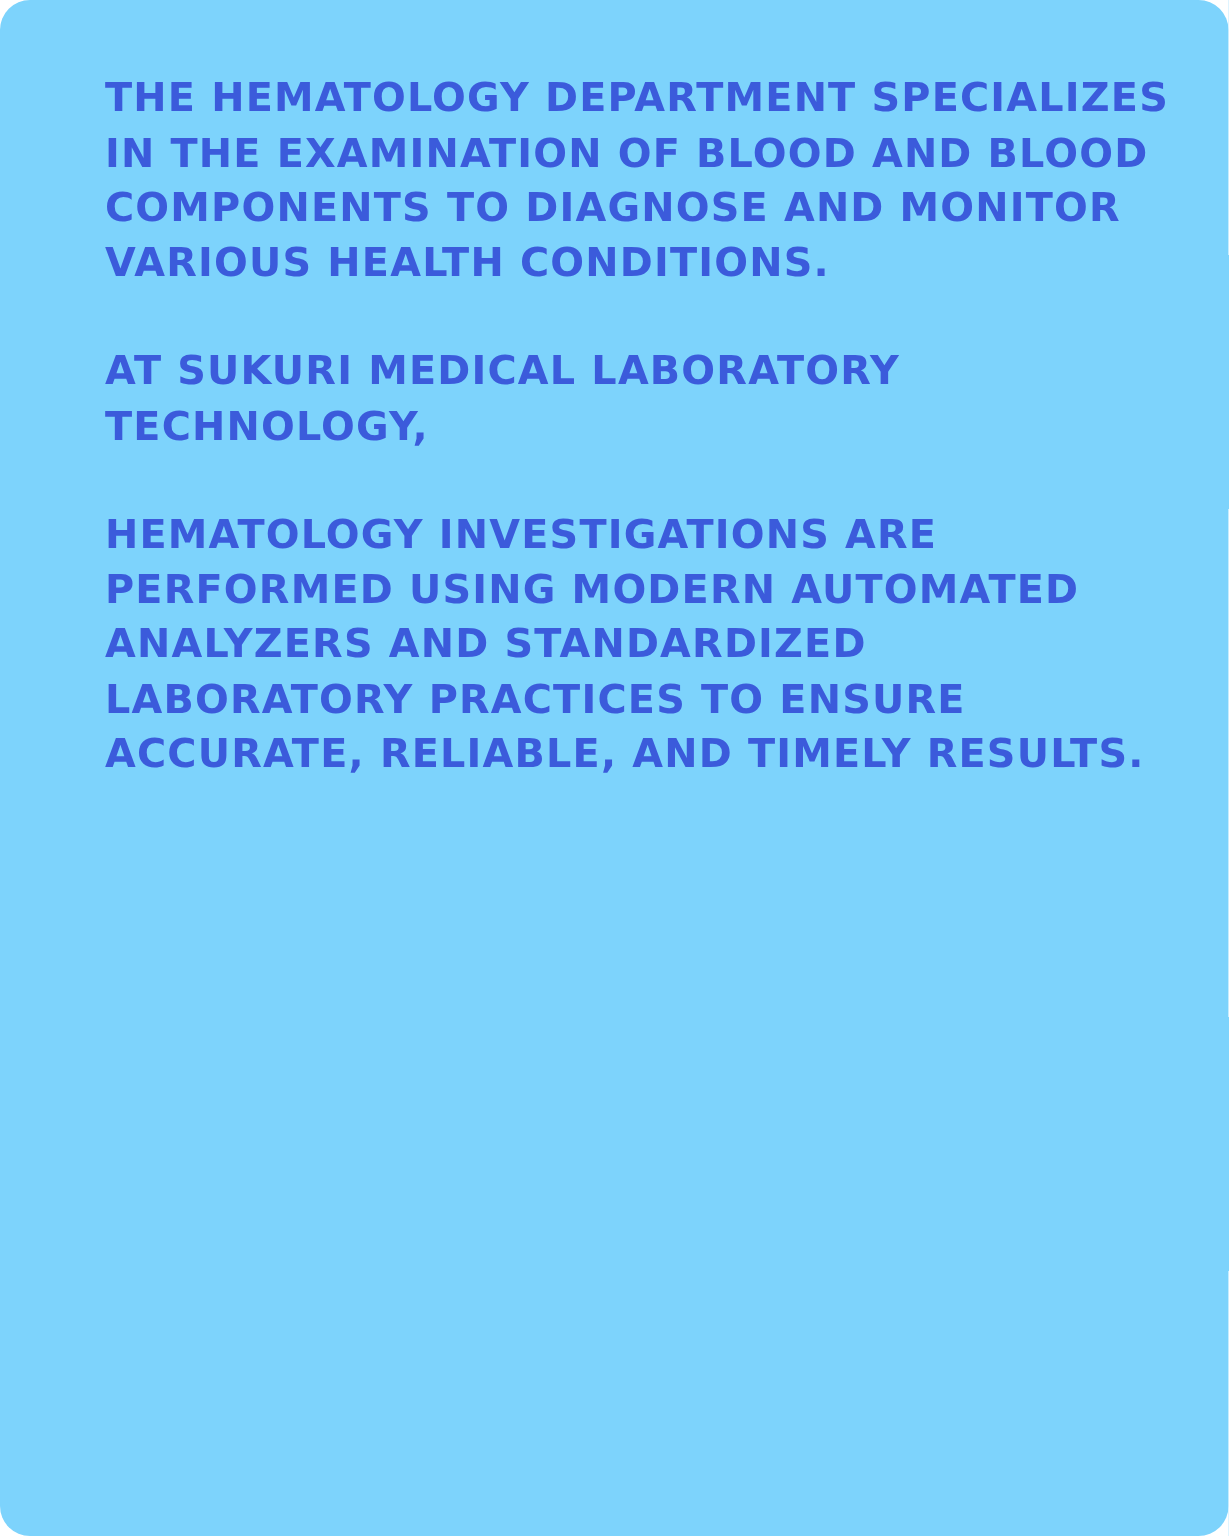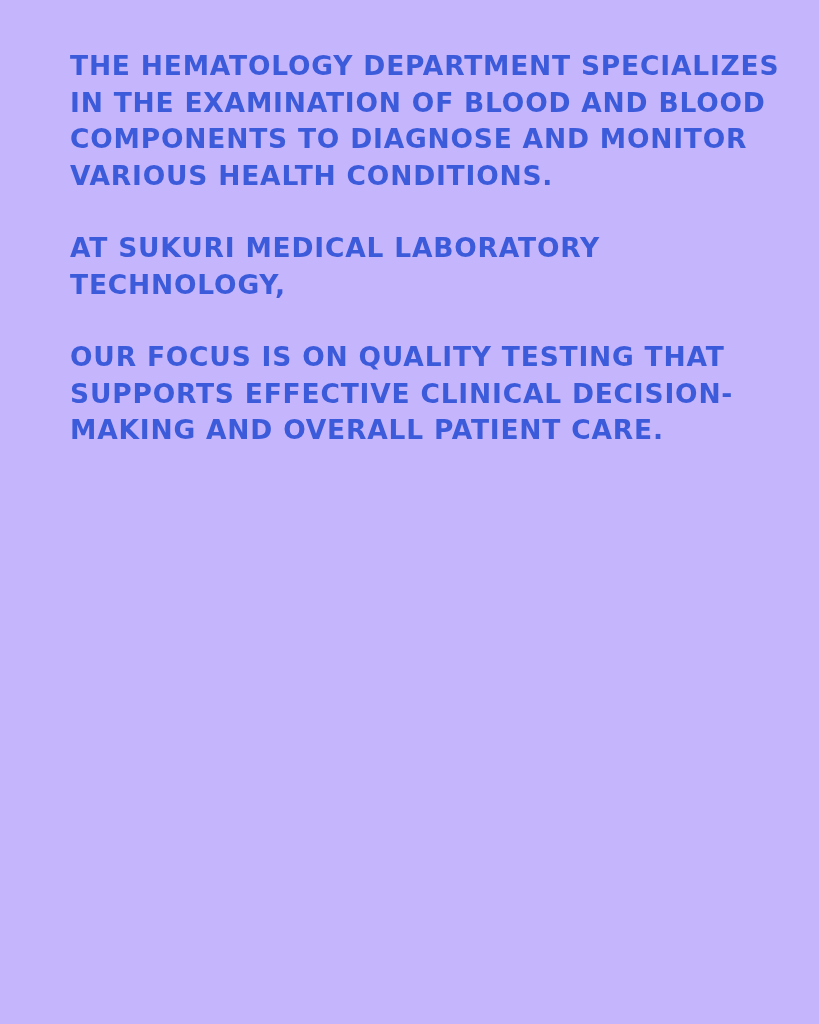--- a/index.html
+++ b/index.html
@@ -10,22 +10,23 @@
   body {
     width: 819px;
     height: 1024px;
     font-family: "DejaVu Sans", sans-serif;
     overflow: hidden;
   }
   .page {
     box-sizing: border-box;
     width: 819px;
     height: 1024px;
-    background: #c4b5fd;
+    background: #7dd3fc;
     padding: 48px 27px 0 70px;
+    border-radius: 20px;
   }
   .para {
     color: #3b5bdb;
     font-family: "DejaVu Sans", sans-serif;
     font-size: 26.5px;
     font-weight: 700;
     line-height: 36.5px;
     letter-spacing: 0.8px;
     text-transform: uppercase;
     margin: 0 0 36px 0;
@@ -34,14 +35,14 @@
   .para:last-child {
     margin-bottom: 0;
   }
 </style>
 </head>
 <body>
 
 <div class="page">
   <p class="para">THE HEMATOLOGY DEPARTMENT SPECIALIZES IN THE EXAMINATION OF BLOOD AND BLOOD COMPONENTS TO DIAGNOSE AND MONITOR VARIOUS HEALTH CONDITIONS.</p>
   <p class="para">AT SUKURI MEDICAL LABORATORY TECHNOLOGY,</p>
-  <p class="para"> OUR FOCUS IS ON QUALITY TESTING THAT SUPPORTS EFFECTIVE CLINICAL DECISION-MAKING AND OVERALL PATIENT CARE.</p>
+  <p class="para">HEMATOLOGY INVESTIGATIONS ARE PERFORMED USING MODERN AUTOMATED ANALYZERS AND STANDARDIZED LABORATORY PRACTICES TO ENSURE ACCURATE, RELIABLE, AND TIMELY RESULTS.</p>
 </div>
 
 </body></html>

